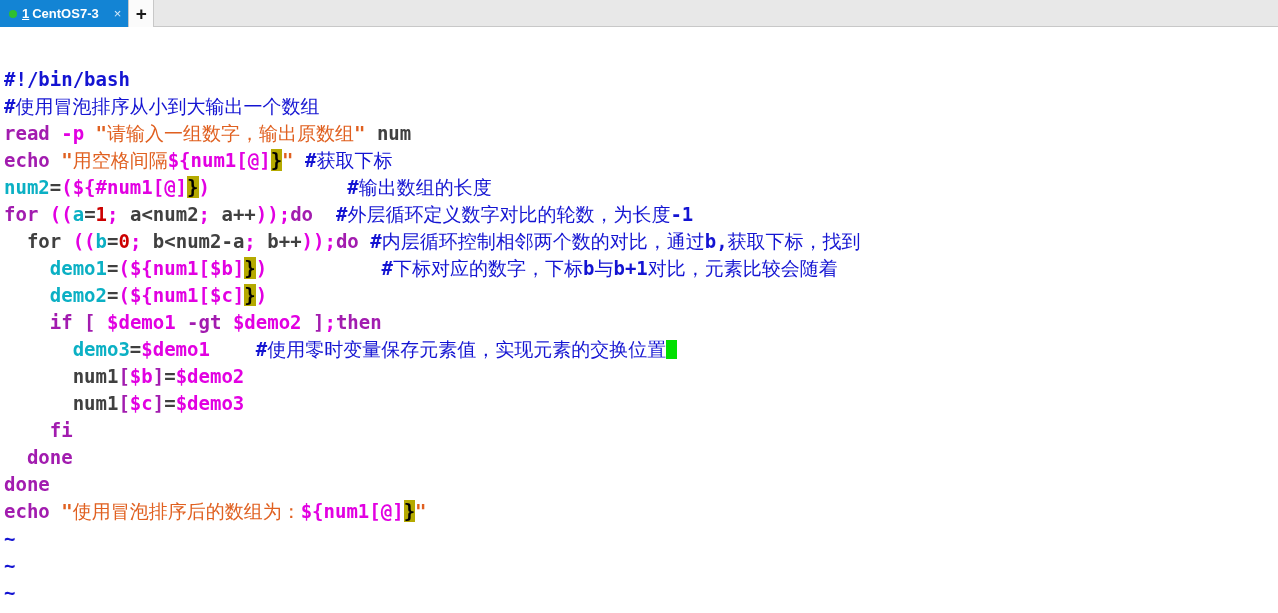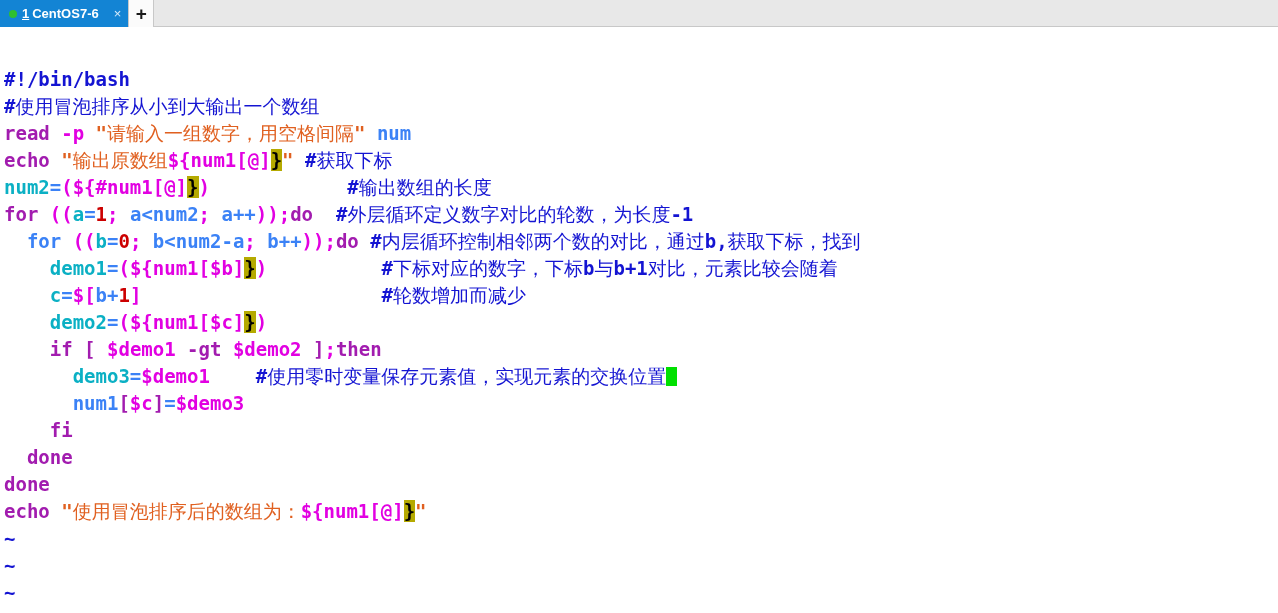--- a/index.html
+++ b/index.html
@@ -96,21 +96,21 @@
   .code-line {
     height: 27px;
     line-height: 27px;
     font-size: 19px;
     font-weight: bold;
     white-space: pre;
     letter-spacing: 0px;
   }
 
   
-  .c-black   { color: #3b82f6; }
+  .c-black   { color: #404040; }
   .c-blue    { color: #1414d2; }   
   .c-yellow  { color: #a21caf; }   
   .c-cyan    { color: #0bb0c4; }   
   .c-magenta { color: #e200e2; }   
   .c-red     { color: #cc0000; }   
   .c-orange  { color: #e06020; }
   .brace-hl {
     background: #b5aa00;
     color: #000000;
   }
@@ -143,41 +143,41 @@
     font-style: italic;
   }
 </style>
 </head>
 <body>
 
 <div class="tabbar">
   <div class="tab">
     <span class="tab-dot"></span>
     <span class="tab-index">1</span>
-    <span class="tab-title">CentOS7-6</span>
+    <span class="tab-title">CentOS7-3</span>
     <span class="tab-close">×</span>
   </div>
   <div class="tab-new">+</div>
   <div class="tabbar-rest"></div>
 </div>
 
 <div class="terminal">
 
   <div class="code-line"><span class="c-blue">#!/bin/bash</span></div>
   <div class="code-line"><span class="c-blue">#</span><span class="c-blue cjk">使用冒泡排序从小到大输出一个数组</span></div>
-  <div class="code-line"><span class="c-yellow">read</span><span class="c-black"> </span><span class="c-magenta">-p</span><span class="c-black"> </span><span class="c-orange">"</span><span class="c-orange cjk">请输入一组数字，用空格间隔</span><span class="c-orange">"</span><span class="c-black"> </span><span class="c-black">num</span></div>
-  <div class="code-line"><span class="c-yellow">echo</span><span class="c-black"> </span><span class="c-orange">"</span><span class="c-orange cjk">输出原数组</span><span class="c-magenta">${num1[@]</span><span class="brace-hl">}</span><span class="c-orange">"</span><span class="c-black"> </span><span class="c-blue">#</span><span class="c-blue cjk">获取下标</span></div>
+  <div class="code-line"><span class="c-yellow">read</span><span class="c-black"> </span><span class="c-magenta">-p</span><span class="c-black"> </span><span class="c-orange">"</span><span class="c-orange cjk">请输入一组数字，输出原数组</span><span class="c-orange">"</span><span class="c-black"> </span><span class="c-black">num</span></div>
+  <div class="code-line"><span class="c-yellow">echo</span><span class="c-black"> </span><span class="c-orange">"</span><span class="c-orange cjk">用空格间隔</span><span class="c-magenta">${num1[@]</span><span class="brace-hl">}</span><span class="c-orange">"</span><span class="c-black"> </span><span class="c-blue">#</span><span class="c-blue cjk">获取下标</span></div>
   <div class="code-line"><span class="c-cyan">num2</span><span class="c-black">=</span><span class="c-magenta">(</span><span class="c-magenta">${#num1[@]</span><span class="brace-hl">}</span><span class="c-magenta">)</span><span class="c-black">            </span><span class="c-blue">#</span><span class="c-blue cjk">输出数组的长度</span></div>
   <div class="code-line"><span class="c-yellow">for</span><span class="c-black"> </span><span class="c-magenta">((</span><span class="c-cyan">a</span><span class="c-black">=</span><span class="c-red">1</span><span class="c-magenta">;</span><span class="c-black"> </span><span class="c-black">a&lt;num2</span><span class="c-magenta">;</span><span class="c-black"> </span><span class="c-black">a++</span><span class="c-magenta">))</span><span class="c-magenta">;</span><span class="c-yellow">do</span><span class="c-black">  </span><span class="c-blue">#</span><span class="c-blue cjk">外层循环定义数字对比的轮数，为长度</span><span class="c-blue">-1</span></div>
   <div class="code-line"><span class="c-black">  </span><span class="c-black">for</span><span class="c-black"> </span><span class="c-magenta">((</span><span class="c-cyan">b</span><span class="c-black">=</span><span class="c-red">0</span><span class="c-magenta">;</span><span class="c-black"> </span><span class="c-black">b&lt;num2-a</span><span class="c-magenta">;</span><span class="c-black"> </span><span class="c-black">b++</span><span class="c-magenta">))</span><span class="c-magenta">;</span><span class="c-yellow">do</span><span class="c-black"> </span><span class="c-blue">#</span><span class="c-blue cjk">内层循环控制相邻两个数的对比，通过</span><span class="c-blue">b,</span><span class="c-blue cjk">获取下标，找到</span></div>
   <div class="code-line"><span class="c-black">    </span><span class="c-cyan">demo1</span><span class="c-black">=</span><span class="c-magenta">(</span><span class="c-magenta">${num1[$b]</span><span class="brace-hl">}</span><span class="c-magenta">)</span><span class="c-black">          </span><span class="c-blue">#</span><span class="c-blue cjk">下标对应的数字，下标</span><span class="c-blue">b</span><span class="c-blue cjk">与</span><span class="c-blue">b+1</span><span class="c-blue cjk">对比，元素比较会随着</span></div>
-  <div class="code-line"><span class="c-black">    </span><span class="c-cyan">c</span><span class="c-black">=</span><span class="c-magenta">$</span><span class="c-magenta">[</span><span class="c-black">b+</span><span class="c-red">1</span><span class="c-magenta">]</span><span class="c-black">                     </span><span class="c-blue">#</span><span class="c-blue cjk">轮数增加而减少</span></div>
   <div class="code-line"><span class="c-black">    </span><span class="c-cyan">demo2</span><span class="c-black">=</span><span class="c-magenta">(</span><span class="c-magenta">${num1[$c]</span><span class="brace-hl">}</span><span class="c-magenta">)</span></div>
   <div class="code-line"><span class="c-black">    </span><span class="c-yellow">if</span><span class="c-black"> </span><span class="c-yellow">[</span><span class="c-black"> </span><span class="c-magenta">$demo1</span><span class="c-black"> </span><span class="c-yellow">-gt</span><span class="c-black"> </span><span class="c-magenta">$demo2</span><span class="c-black"> </span><span class="c-yellow">]</span><span class="c-magenta">;</span><span class="c-yellow">then</span></div>
   <div class="code-line"><span class="c-black">      </span><span class="c-cyan">demo3</span><span class="c-black">=</span><span class="c-magenta">$demo1</span><span class="c-black">    </span><span class="c-blue">#</span><span class="c-blue cjk">使用零时变量保存元素值，实现元素的交换位置</span><span class="cursor-block"></span></div>
+  <div class="code-line"><span class="c-black">      </span><span class="c-black">num1</span><span class="c-yellow">[</span><span class="c-magenta">$b</span><span class="c-yellow">]</span><span class="c-black">=</span><span class="c-magenta">$demo2</span></div>
   <div class="code-line"><span class="c-black">      </span><span class="c-black">num1</span><span class="c-yellow">[</span><span class="c-magenta">$c</span><span class="c-yellow">]</span><span class="c-black">=</span><span class="c-magenta">$demo3</span></div>
   <div class="code-line"><span class="c-black">    </span><span class="c-yellow">fi</span></div>
   <div class="code-line"><span class="c-black">  </span><span class="c-yellow">done</span></div>
   <div class="code-line"><span class="c-yellow">done</span></div>
   <div class="code-line"><span class="c-yellow">echo</span><span class="c-black"> </span><span class="c-orange">"</span><span class="c-orange cjk">使用冒泡排序后的数组为：</span><span class="c-magenta">${num1[@]</span><span class="brace-hl">}</span><span class="c-orange">"</span></div>
   <div class="code-line tilde">~</div>
   <div class="code-line tilde">~</div>
   <div class="code-line tilde">~</div>
 
   <div class="watermark">CSDN @DDD嘀嘀嘀</div>

